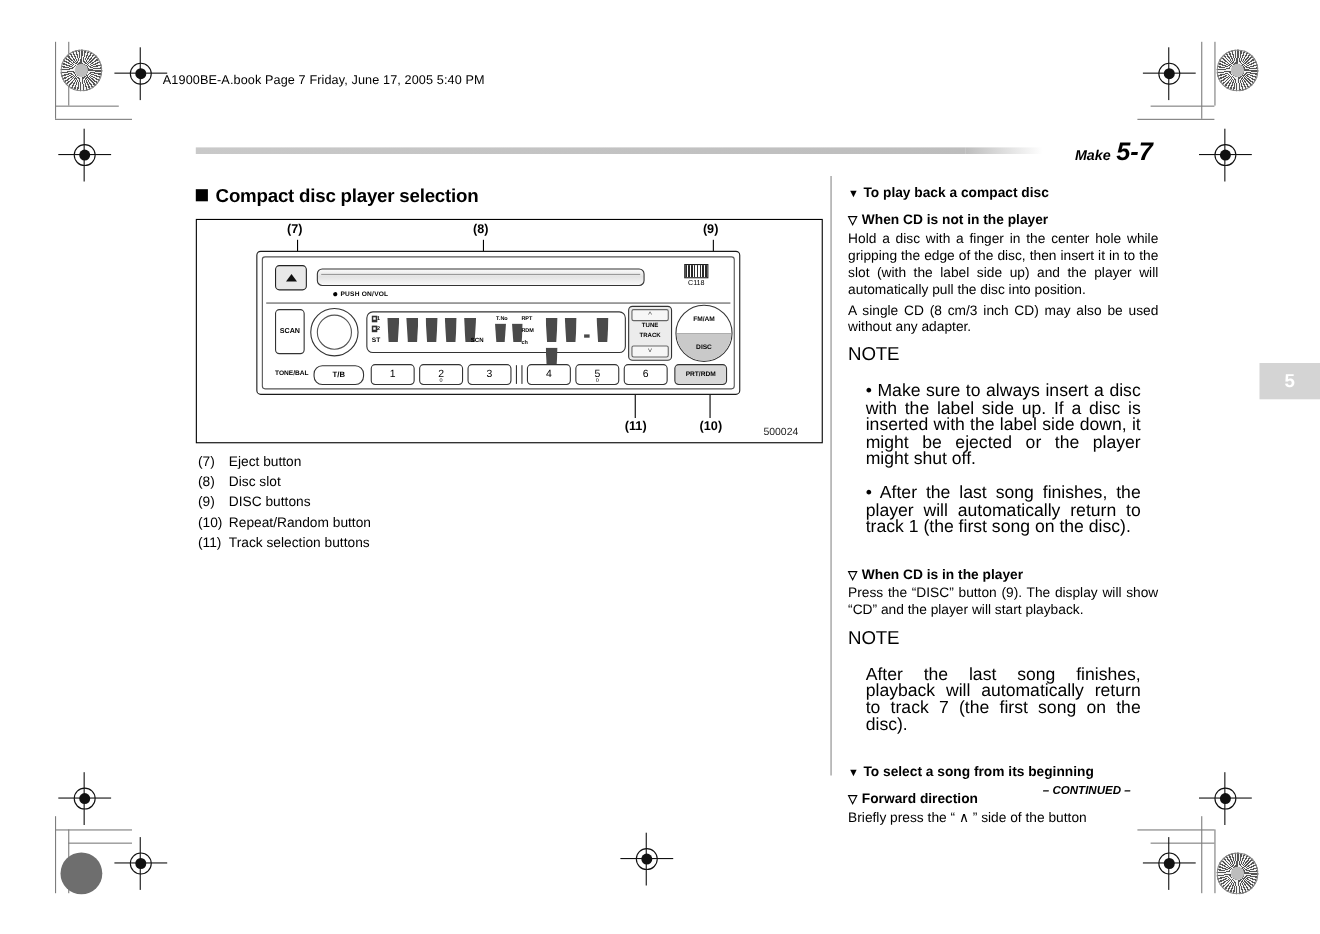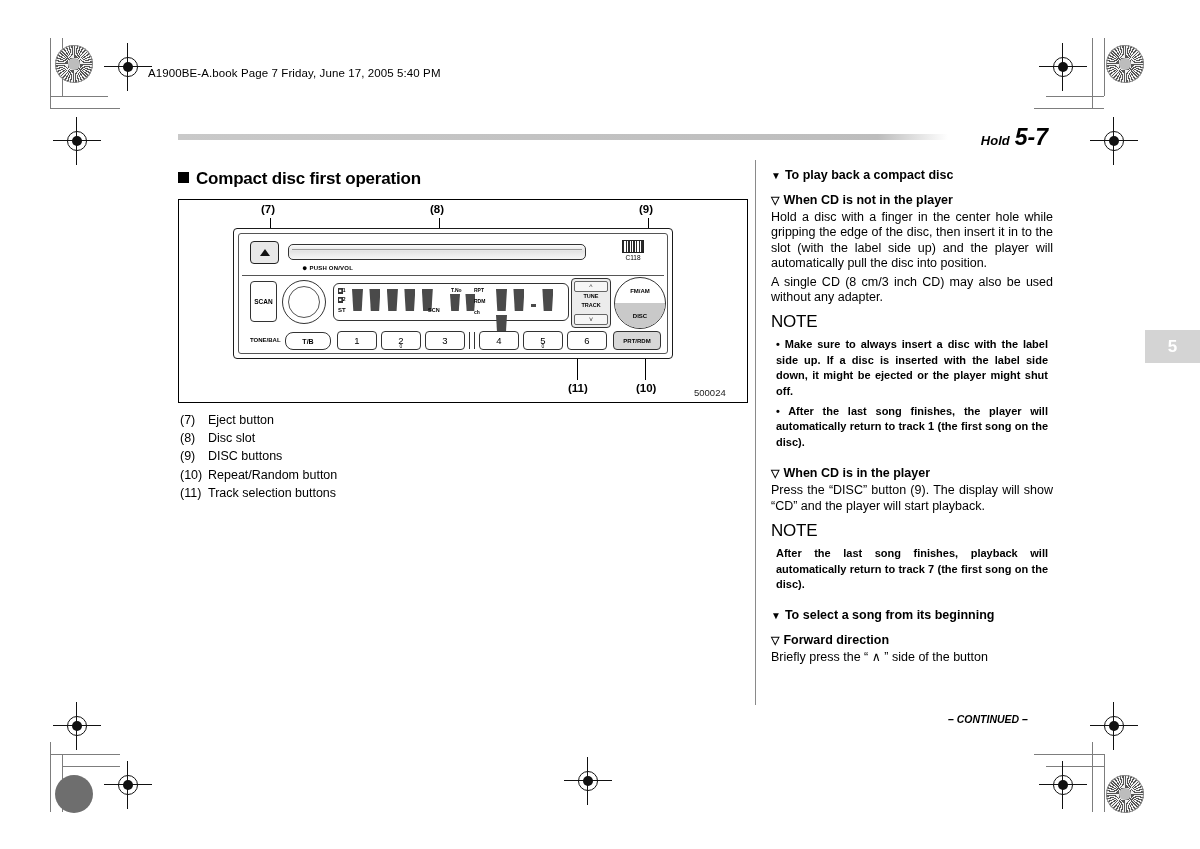--- a/index.html
+++ b/index.html
@@ -86,21 +86,21 @@
   
   .vrule{position:absolute;width:1px;background:#8a8a8a;}
   .rcol{position:absolute;width:282px;}
   .h-tri{font-size:12.5px;font-weight:bold;margin:0 0 11px 0;}
   .h-tri .g{font-size:10px;margin-right:4px;}
   .h-otri{font-size:12.5px;font-weight:bold;margin:0 0 3px 0;}
   .h-otri .g{font-size:11px;margin-right:4px;}
   .body{font-size:12.5px;line-height:15.4px;text-align:justify;margin:0 0 3px 0;}
   .body.nj{text-align:left;}
   .note-h{font-size:17px;font-weight:normal;margin:7px 0 0 0;letter-spacing:-.2px;}
-  .note-b{font-size:11px;line-height:15.4px;font-weight:bold;text-align:justify;margin:5px;}
+  .note-b{font-size:16px;line-height:15.4px;font-weight:normal;text-align:justify;margin:16px;}
   .gap{height:11px;}
   .cont{position:absolute;font-size:10.5px;font-style:italic;font-weight:bold;white-space:nowrap;}
 </style>
 </head>
 <body>
 
 <div>
 
   <div class="cropline" style="left:50px;top:38px;width:1px;height:70px;"></div>
   <div class="cropline" style="left:62px;top:38px;width:1px;height:58px;"></div>
@@ -181,29 +181,29 @@
       <div class="ring"></div>
       <div class="dot"></div>
   </div>
 </div>
 
 <div class="filestamp abs" style="left:148px;top:67px;">A1900BE-A.book  Page 7  Friday, June 17, 2005  5:40 PM</div>
 
 <div class="hdr-bar" style="left:178px;top:134px;width:700px;"></div>
 <div class="hdr-bar" style="left:878px;top:134px;width:70px;background:linear-gradient(to right,#bdbdbd,#ffffff);"></div>
 <div class="hdr-txt" style="right:152px;top:124px;">
-  <span class="hdr-audio">Hold</span><span class="hdr-page" style="margin-left:5px;">5-7</span>
+  <span class="hdr-audio">Make</span><span class="hdr-page" style="margin-left:5px;">5-7</span>
 </div>
 
 <div class="chaptab" style="left:1145px;top:330px;width:55px;height:33px;">
   <span>5</span>
 </div>
 
 <div class="sect-title" style="left:178px;top:169px;">
-  <span class="sq"></span><span>Compact disc first operation</span>
+  <span class="sq"></span><span>Compact disc player selection</span>
 </div>
 
 <div class="figbox" style="left:178px;top:199px;width:568px;height:202px;"></div>
 <div class="figid" style="left:694px;top:387px;">500024</div>
 
 <div class="callout" style="left:261px;top:203px;">(7)</div>
 <div class="lead" style="left:270px;top:218px;height:21px;"></div>
 
 <div class="callout" style="left:430px;top:203px;">(8)</div>
 <div class="lead" style="left:439px;top:218px;height:26px;"></div>

